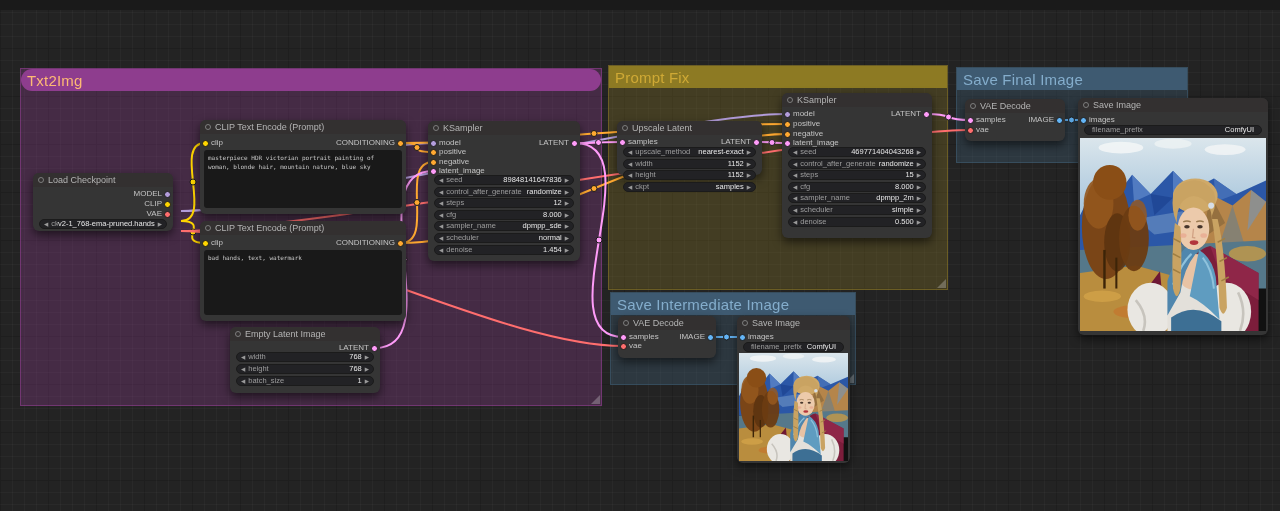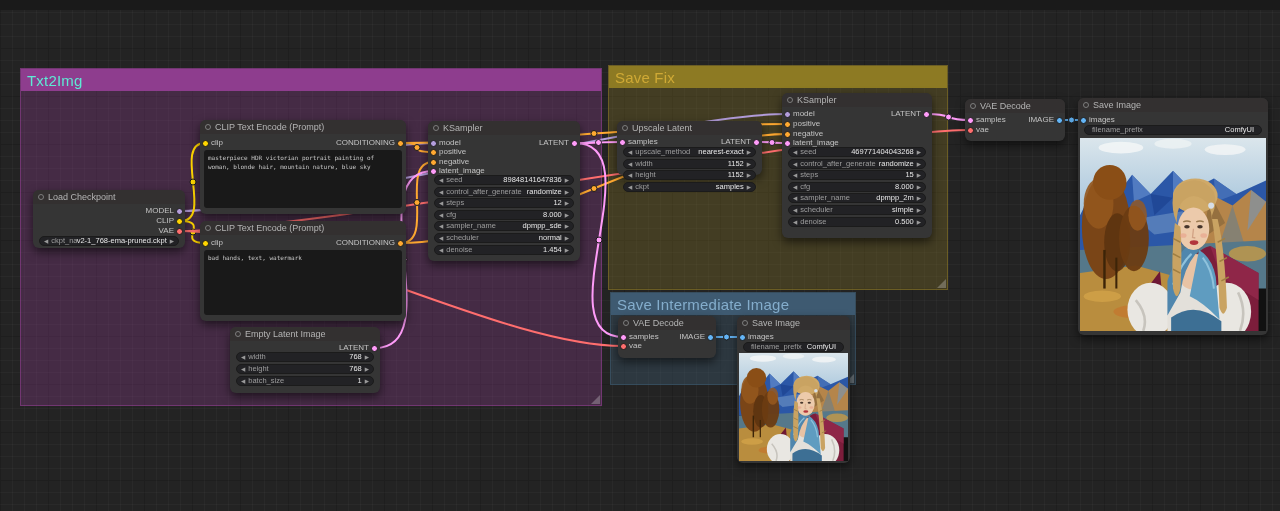--- a/index.html
+++ b/index.html
@@ -16,21 +16,21 @@
   }
   .top-edge{position:absolute;top:0;left:0;width:100%;height:10px;background:#1a1a1a;z-index:2;}
 
   
   .group{position:absolute;z-index:1;border:1px solid transparent;box-sizing:border-box;}
   .g-title{position:absolute;top:0;left:0;right:0;height:22px;box-sizing:border-box;
            padding:3px 0 0 6px;font-size:15px;letter-spacing:.2px;}
   .group::after{content:"";position:absolute;right:1px;bottom:1px;width:0;height:0;
            border-left:9px solid transparent;border-bottom:9px solid rgba(255,255,255,0.25);}
   .g-purple{background:rgba(150,64,150,0.30);border-color:rgba(150,64,150,0.55);}
-  .g-purple .g-title{background:#8e3d8e;color:#5eead4;}
+  .g-purple .g-title{background:#8e3d8e;color:#fdba74;border-radius:11px;}
   .g-olive{background:rgba(141,121,38,0.30);border-color:rgba(141,121,38,0.55);}
   .g-olive .g-title{background:#8d7a23;color:#cfa935;}
   .g-blue{background:rgba(62,91,113,0.38);border-color:rgba(62,91,113,0.6);}
   .g-blue .g-title{background:#3e5a71;color:#84adcc;}
 
   
   #wires{position:absolute;top:0;left:0;z-index:5;pointer-events:none;}
 
   
   .node{position:absolute;z-index:10;background:#353535;border-radius:6px;
@@ -61,24 +61,27 @@
 </head>
 <body>
 
 <div id="canvas">
   <div class="top-edge"></div>
 
   <div class="group g-purple" style="left:20px;top:68px;width:582px;height:338px">
     <div class="g-title">Txt2Img</div>
   </div>
   <div class="group g-olive" style="left:608px;top:65px;width:340px;height:225px">
-    <div class="g-title">Save Fix</div>
+    <div class="g-title">Prompt Fix</div>
   </div>
   <div class="group g-blue" style="left:610px;top:292px;width:246px;height:93px">
     <div class="g-title">Save Intermediate Image</div>
+  </div>
+  <div class="group g-blue" style="left:956px;top:67px;width:232px;height:96px">
+    <div class="g-title">Save Final Image</div>
   </div>
 
   <svg id="wires" width="1280" height="511">
       <path d="M181,211 C285.4053638468829,211 328.5946361531171,143 433,143" fill="none" stroke="#B39DDB" stroke-width="2"></path>
       <circle cx="307" cy="177" r="3" fill="#B39DDB" stroke="#1b1b1b" stroke-width="1"></circle>
       <path d="M181,211 C301,211 667,114 787,114" fill="none" stroke="#B39DDB" stroke-width="2"></path>
       <circle cx="484" cy="162.5" r="3" fill="#B39DDB" stroke="#1b1b1b" stroke-width="1"></circle>
       <path d="M181,221 C213.64352922096506,221 172.35647077903494,143 205,143" fill="none" stroke="#FFD500" stroke-width="2"></path>
       <circle cx="193" cy="182" r="3" fill="#FFD500" stroke="#1b1b1b" stroke-width="1"></circle>
       <path d="M181,221 C211,221 175,243 205,243" fill="none" stroke="#FFD500" stroke-width="2"></path>
@@ -104,41 +107,41 @@
       <path d="M757,142 C787,142 757,143 787,143" fill="none" stroke="#FF9CF9" stroke-width="2"></path>
       <circle cx="772" cy="142.5" r="3" fill="#FF9CF9" stroke="#1b1b1b" stroke-width="1"></circle>
       <path d="M927,114 C957,114 940,120 970,120" fill="none" stroke="#FF9CF9" stroke-width="2"></path>
       <circle cx="948.5" cy="117" r="3" fill="#FF9CF9" stroke="#1b1b1b" stroke-width="1"></circle>
       <path d="M711,337 C741,337 712,337 742,337" fill="none" stroke="#64B5F6" stroke-width="2"></path>
       <circle cx="726.5" cy="337" r="3" fill="#64B5F6" stroke="#1b1b1b" stroke-width="1"></circle>
       <path d="M1060,120 C1090,120 1053,120 1083,120" fill="none" stroke="#64B5F6" stroke-width="2"></path>
       <circle cx="1071.5" cy="120" r="3" fill="#64B5F6" stroke="#1b1b1b" stroke-width="1"></circle>
     </svg>
 
-  <div class="node" style="left:33px;top:190px;width:152px;height:58px">
+  <div class="node" style="left:33px;top:173px;width:140px;height:58px">
     <div class="n-head">
       <span class="n-dot"></span>
       <span class="n-title">Load Checkpoint</span>
     </div>
     <div class="row" style="top:16px">
         <span class="lbl out-lbl">MODEL</span>
         <span class="port out" style="background: rgb(179, 157, 219);"></span>
       </div>
     <div class="row" style="top:26px">
         <span class="lbl out-lbl">CLIP</span>
         <span class="port out" style="background: rgb(255, 213, 0);"></span>
       </div>
     <div class="row" style="top:36px">
         <span class="lbl out-lbl">VAE</span>
         <span class="port out" style="background: rgb(255, 110, 110);"></span>
       </div>
     <div class="widget" style="top:46px">
       <span class="wa"></span>
       <span class="wn">ckpt_name</span>
-      <span class="wv">v2-1_768-ema-pruned.ckpt</span>
+      <span class="wv">v2-1_768-ema-pruned.hands</span>
       <span class="wb"></span>
     </div>
   </div>
 
   <div class="node" style="left:200px;top:120px;width:206px;height:94px">
     <div class="n-head">
       <span class="n-dot"></span>
       <span class="n-title">CLIP Text Encode (Prompt)</span>
     </div>
     <div class="row" style="top:18px">

